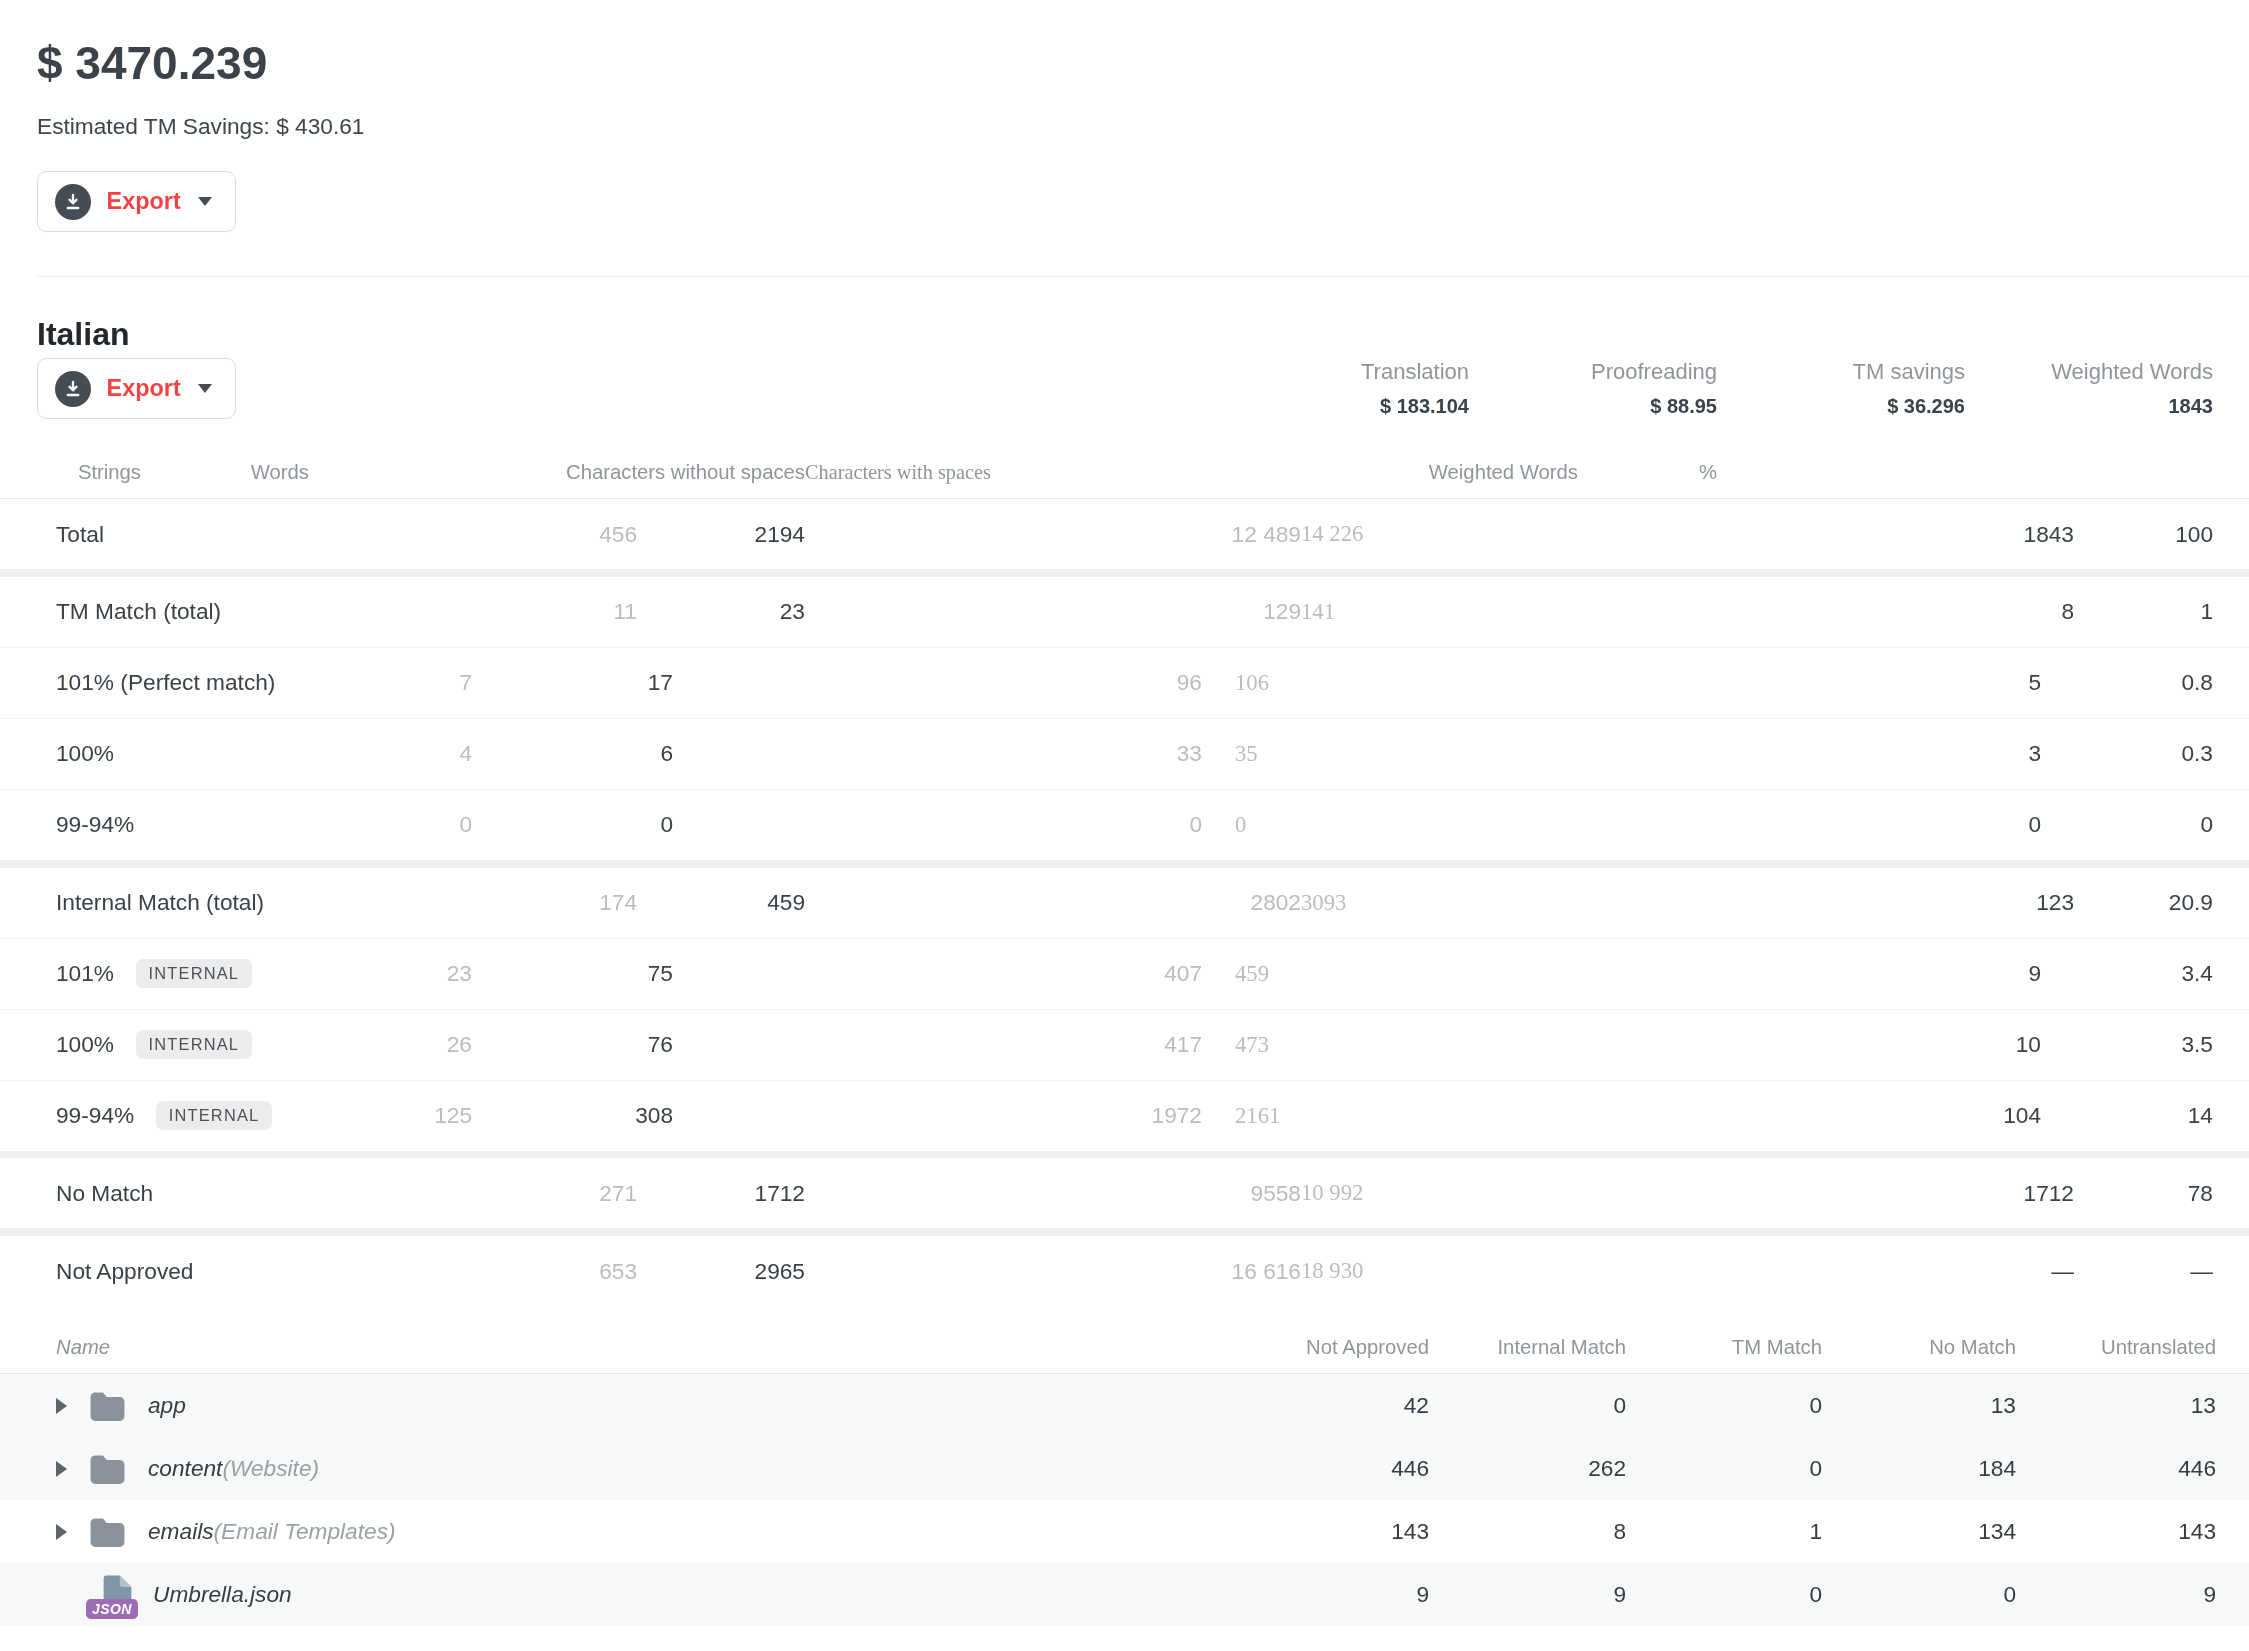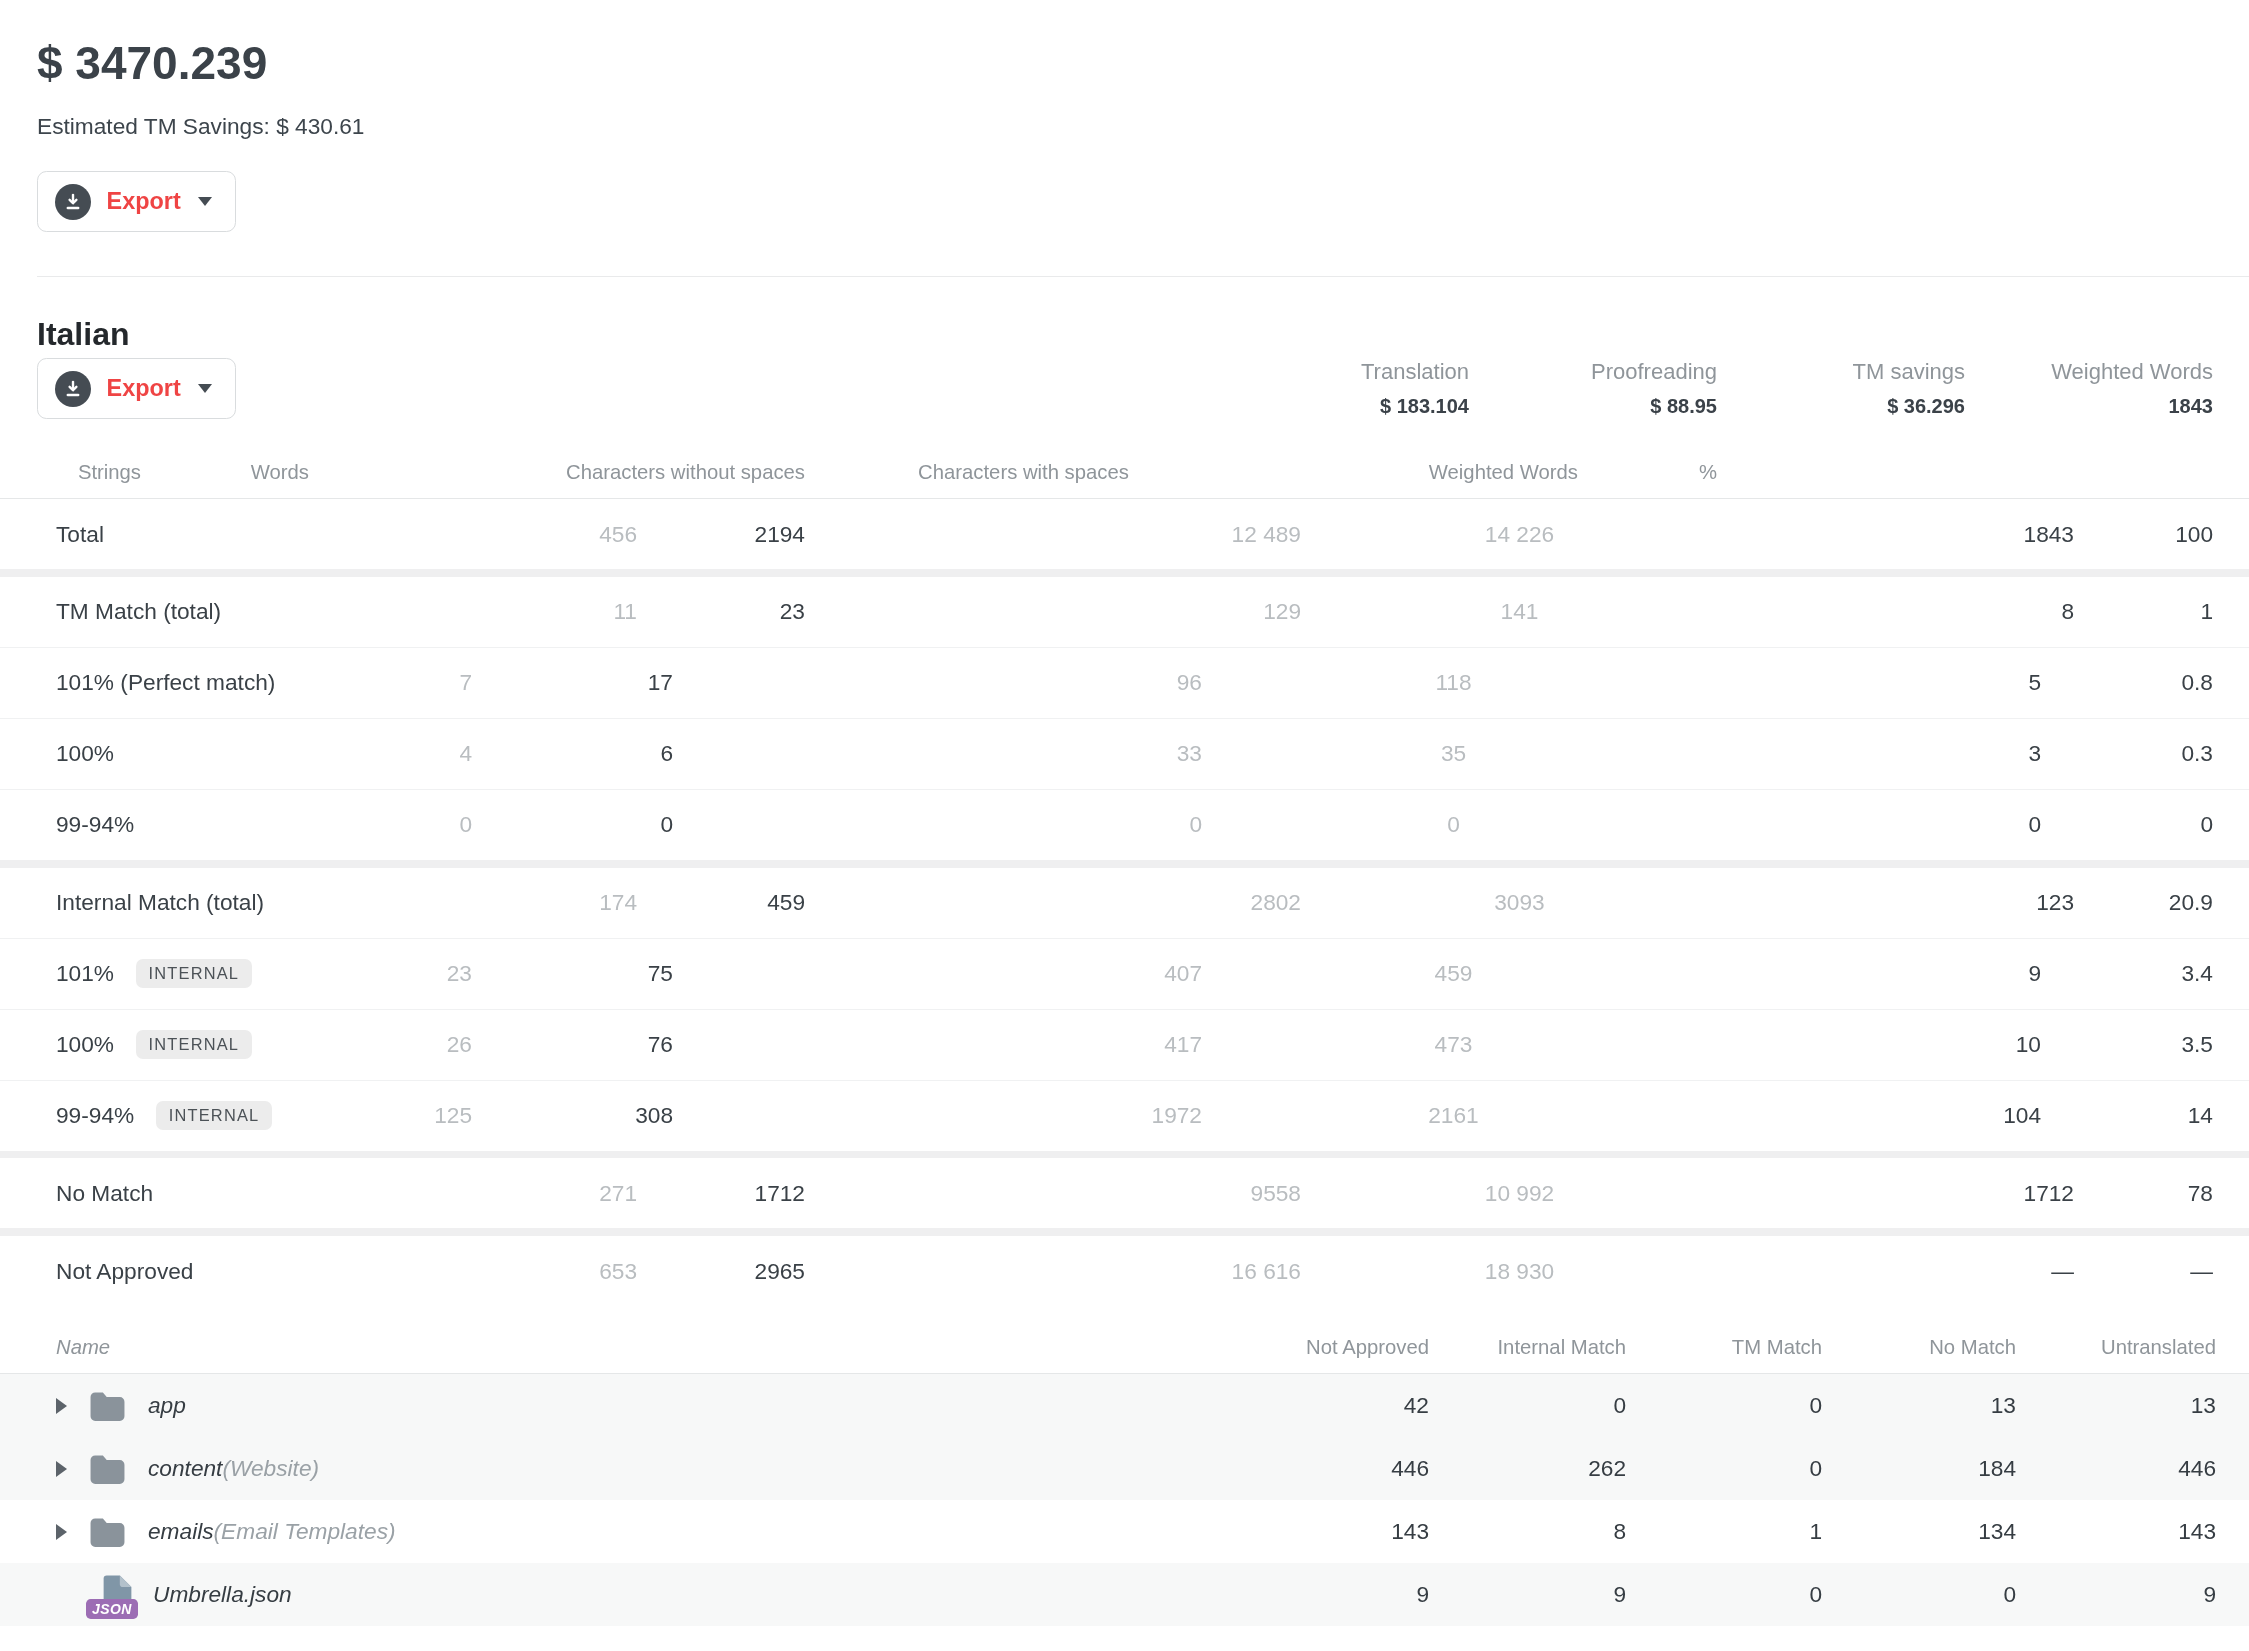--- a/index.html
+++ b/index.html
@@ -40,21 +40,21 @@
   
   .thead{display:flex;align-items:flex-end;height:45px;border-bottom:1.6px solid #e5e7e8;font-size:20.3px;color:#8f959a;}
   .thead .cell{padding-bottom:14px;}
   .cell{box-sizing:border-box;white-space:nowrap;}
 
   
   .c-cat{flex:1 1 auto;text-align:left;padding-left:56px;display:flex;align-items:center;}
   .c-strings{width:141px;text-align:right;}
   .c-words{width:168px;text-align:right;}
   .c-cw1{width:496px;text-align:right;}
-  .c-cw2{width:437px;text-align:center;}
+  .c-cw2{width:437px;text-align:left;font-family:Liberation Serif, serif;}
   .c-ww{width:336px;text-align:right;}
   .c-pct{width:176px;text-align:right;padding-right:37px;}
 
   #table1{margin-top:34px;}
   .trow{display:flex;align-items:center;height:70px;font-size:22.7px;color:#3a4147;}
   .trow.inner{border-top:1.6px solid #f0f1f2;gap:33px;}
   .trow .muted{color:#b9bdc0;}
   .trow .dark{color:#3a4147;}
   .group-sep{height:7.8px;background:#efeff0;}
   .badge{
@@ -177,21 +177,21 @@
         <div class="cell c-ww dark">8</div>
         <div class="cell c-pct dark">1</div>
       </div>
       <div class="trow inner">
         <div class="cell c-cat">
           <span class="cat-label">101% (Perfect match)</span>
         </div>
         <div class="cell c-strings muted">7</div>
         <div class="cell c-words dark">17</div>
         <div class="cell c-cw1 muted">96</div>
-        <div class="cell c-cw2 muted">118</div>
+        <div class="cell c-cw2 muted">106</div>
         <div class="cell c-ww dark">5</div>
         <div class="cell c-pct dark">0.8</div>
       </div>
       <div class="trow inner">
         <div class="cell c-cat">
           <span class="cat-label">100%</span>
         </div>
         <div class="cell c-strings muted">4</div>
         <div class="cell c-words dark">6</div>
         <div class="cell c-cw1 muted">33</div>

